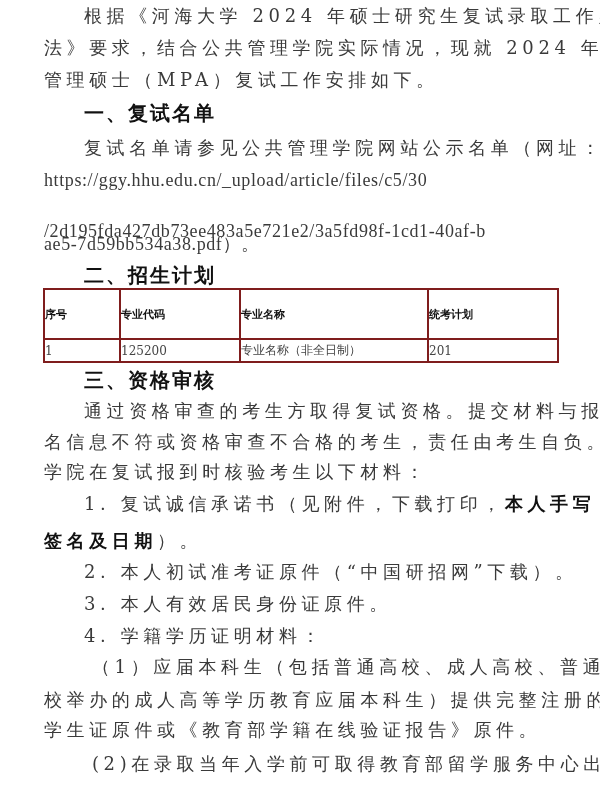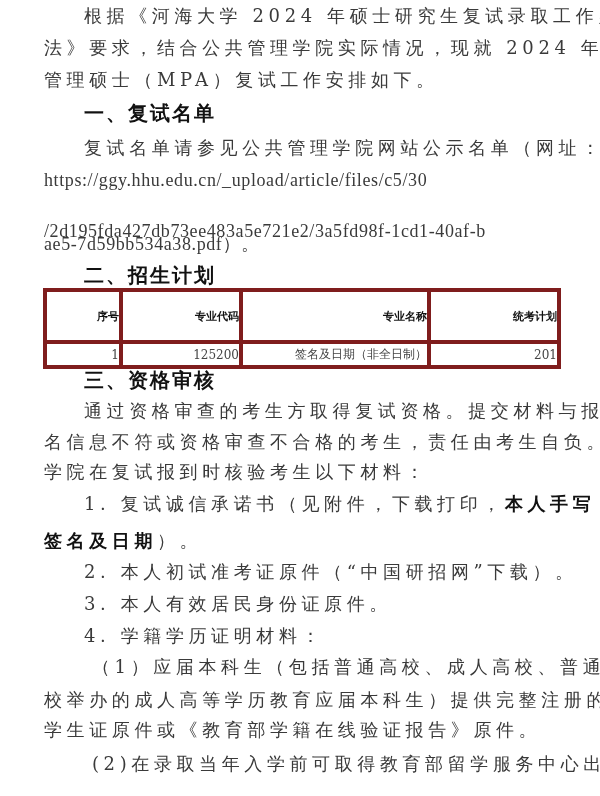--- a/index.html
+++ b/index.html
@@ -40,22 +40,22 @@
   table.plan {
     position: absolute;
     left: 43px;
     top: 288px;
     width: 514px;
     border-collapse: collapse;
     font-family: "DejaVu Serif", "Liberation Serif", serif;
     table-layout: fixed;
   }
   table.plan th, table.plan td {
-    border: 4px solid #7f1d1d;
-    text-align: right;
+    border: 2px solid #7f1d1d;
+    text-align: left;
     padding: 0;
   }
   table.plan th {
     height: 48px;
     font-family: "DejaVu Sans", "Liberation Sans", sans-serif;
     font-weight: bold;
     font-size: 11px;
     color: #111111;
   }
   table.plan thead tr { border-bottom: 1.5px solid #222222; }
@@ -91,21 +91,21 @@
       <th>序号</th>
       <th>专业代码</th>
       <th>专业名称</th>
       <th>统考计划</th>
     </tr>
   </thead>
   <tbody>
     <tr>
       <td>1</td>
       <td>125200</td>
-      <td>签名及日期（非全日制）</td>
+      <td>专业名称（非全日制）</td>
       <td>201</td>
     </tr>
   </tbody>
 </table>
 
 <div class="heading" style="top:367px;">三、资格审核</div>
 <div class="line indent" style="top:399px;">通过资格审查的考生方取得复试资格。提交材料与报</div>
 <div class="line" style="top:430px;">名信息不符或资格审查不合格的考生，责任由考生自负。</div>
 <div class="line" style="top:460px;">学院在复试报到时核验考生以下材料：</div>
 

